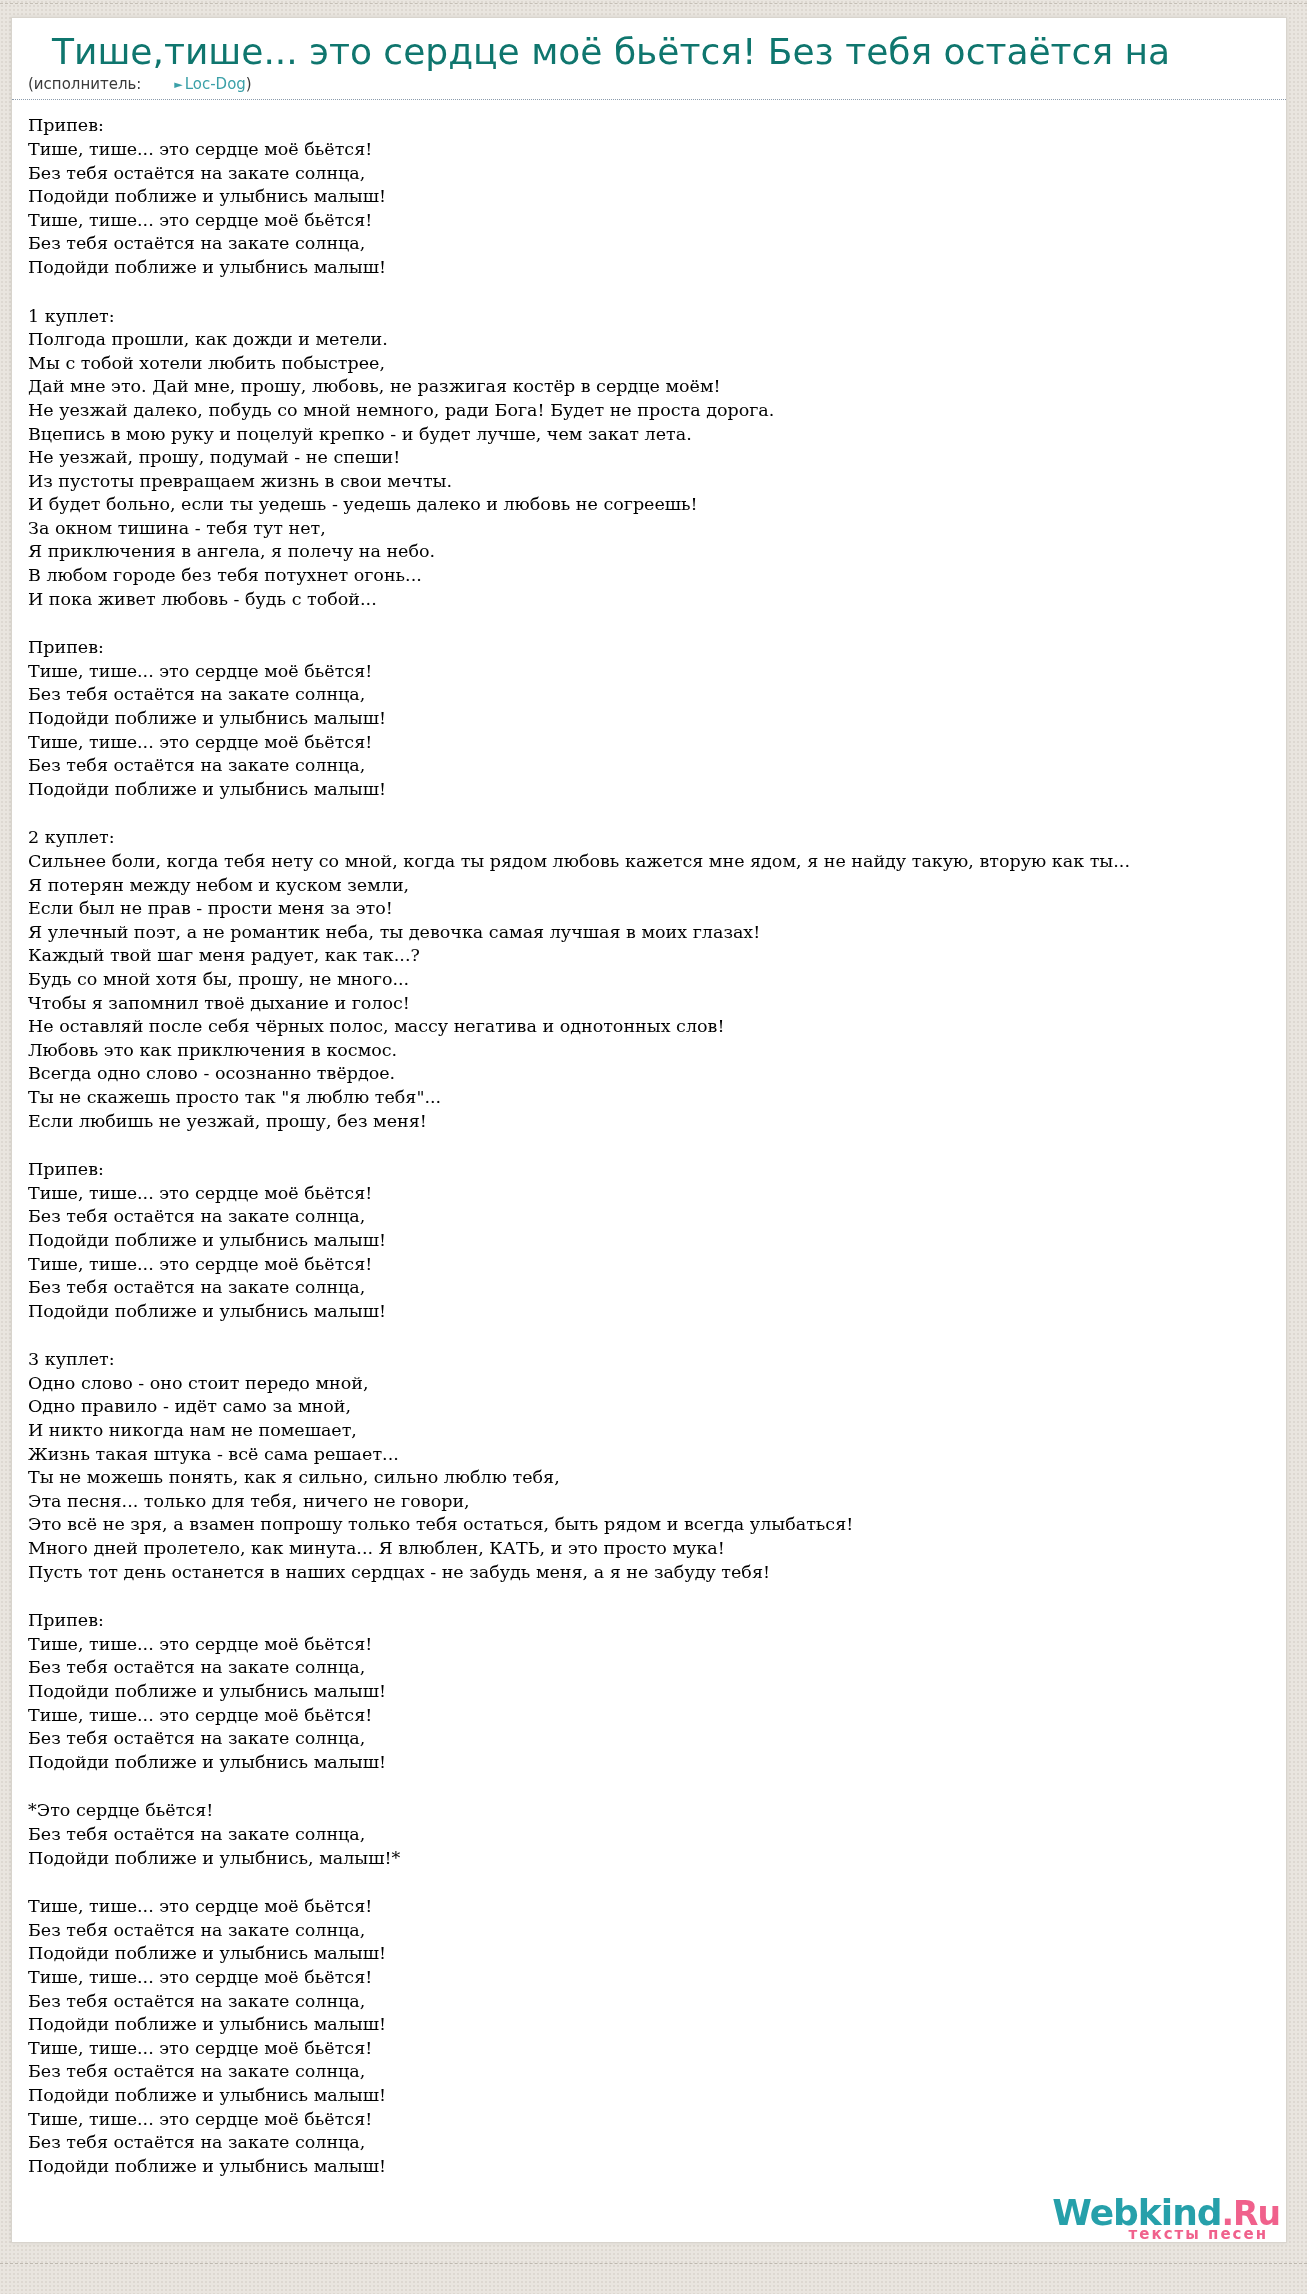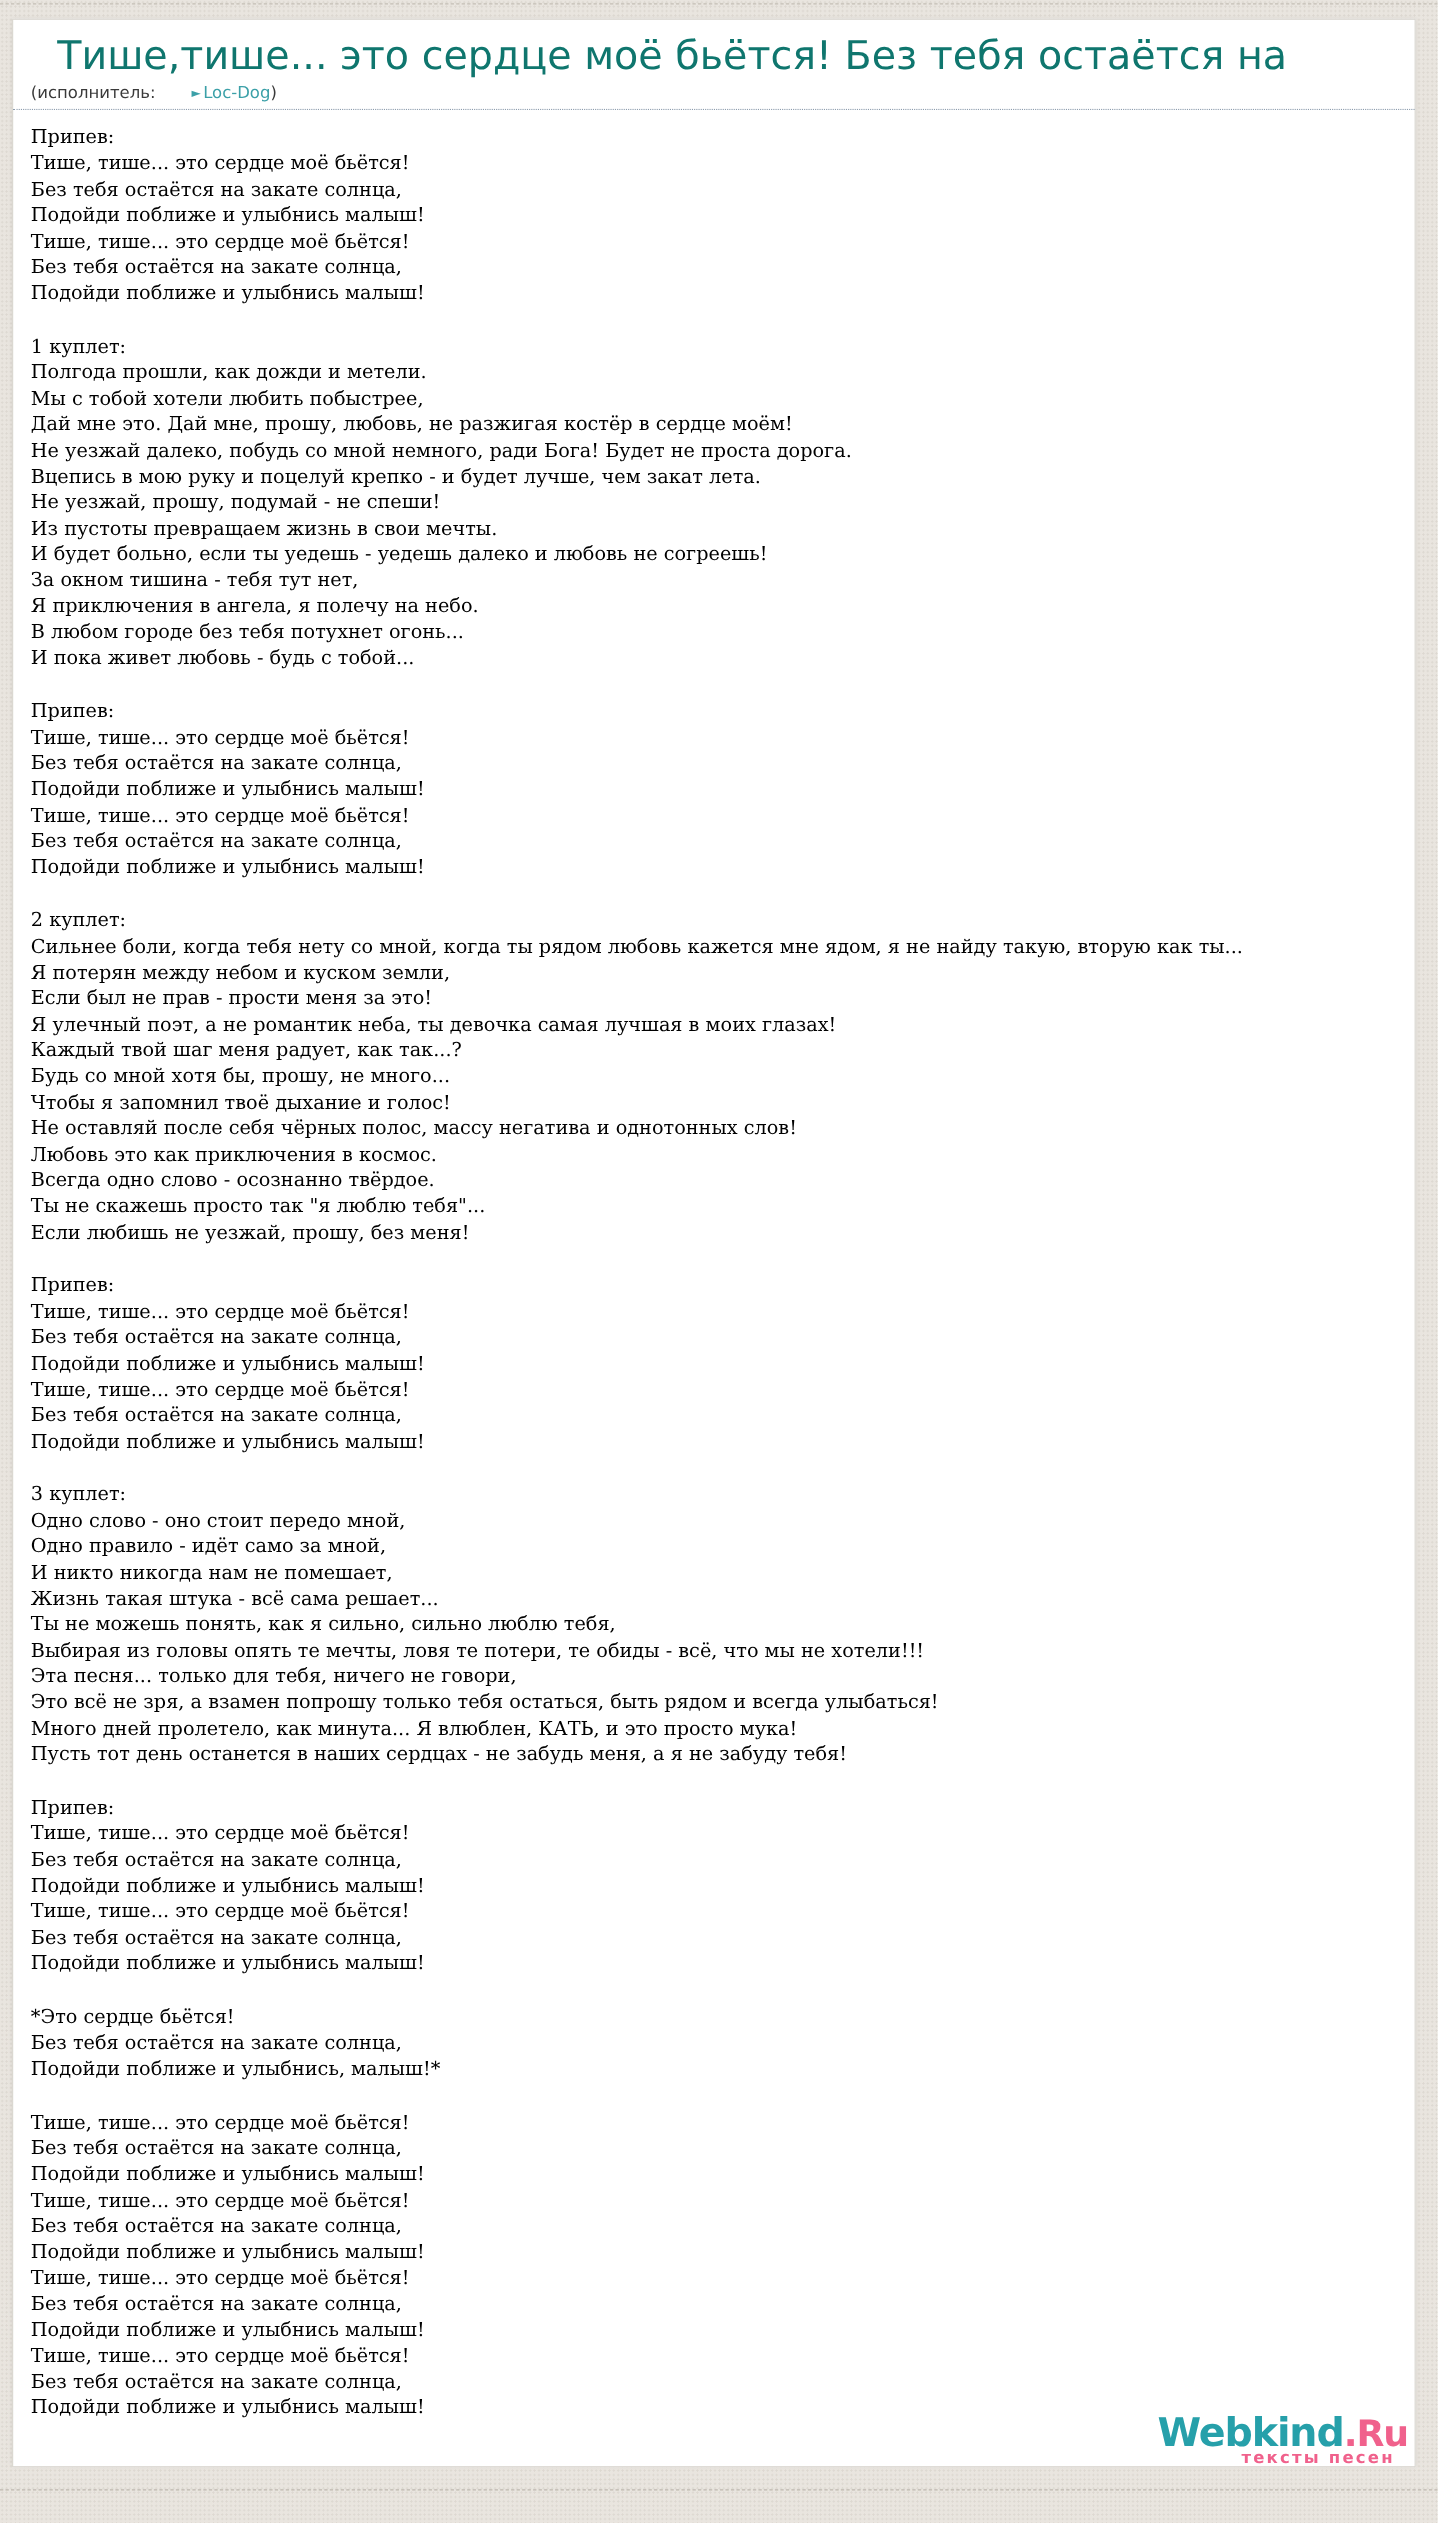--- a/index.html
+++ b/index.html
@@ -186,21 +186,20 @@
         <div class="lyrics-line">Без тебя остаётся на закате солнца,</div>
         <div class="lyrics-line">Подойди поближе и улыбнись малыш!</div>
       </div>
       <div class="lyrics-block">
         <div class="lyrics-line">3 куплет:</div>
         <div class="lyrics-line">Одно слово - оно стоит передо мной,</div>
         <div class="lyrics-line">Одно правило - идёт само за мной,</div>
         <div class="lyrics-line">И никто никогда нам не помешает,</div>
         <div class="lyrics-line">Жизнь такая штука - всё сама решает...</div>
         <div class="lyrics-line">Ты не можешь понять, как я сильно, сильно люблю тебя,</div>
-        <div class="lyrics-line">Выбирая из головы опять те мечты, ловя те потери, те обиды - всё, что мы не хотели!!!</div>
         <div class="lyrics-line">Эта песня... только для тебя, ничего не говори,</div>
         <div class="lyrics-line">Это всё не зря, а взамен попрошу только тебя остаться, быть рядом и всегда улыбаться!</div>
         <div class="lyrics-line">Много дней пролетело, как минута... Я влюблен, КАТЬ, и это просто мука!</div>
         <div class="lyrics-line">Пусть тот день останется в наших сердцах - не забудь меня, а я не забуду тебя!</div>
       </div>
       <div class="lyrics-block">
         <div class="lyrics-line">Припев:</div>
         <div class="lyrics-line">Тише, тише... это сердце моё бьётся!</div>
         <div class="lyrics-line">Без тебя остаётся на закате солнца,</div>
         <div class="lyrics-line">Подойди поближе и улыбнись малыш!</div>

